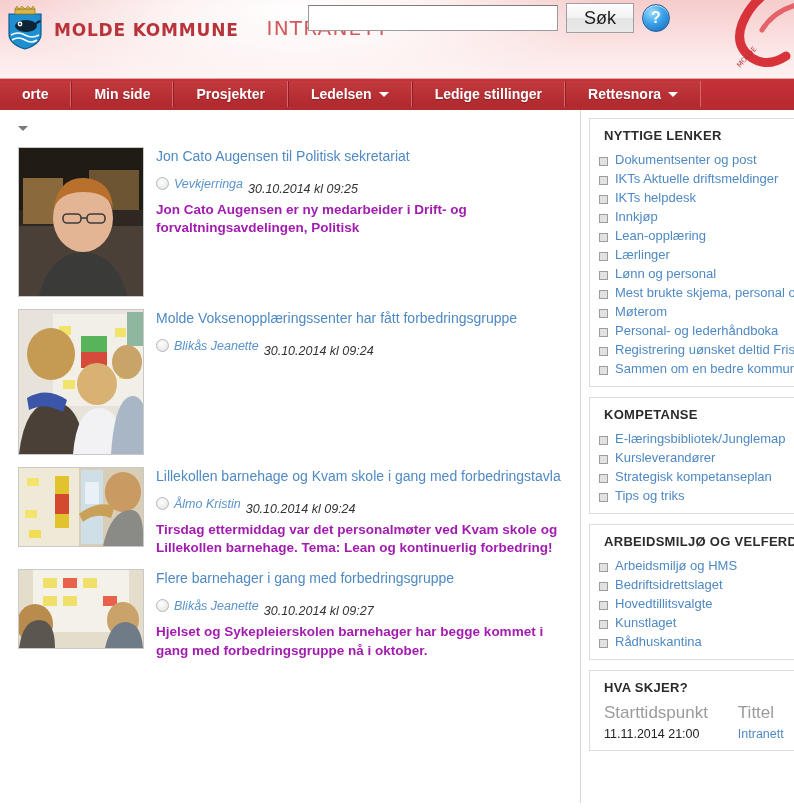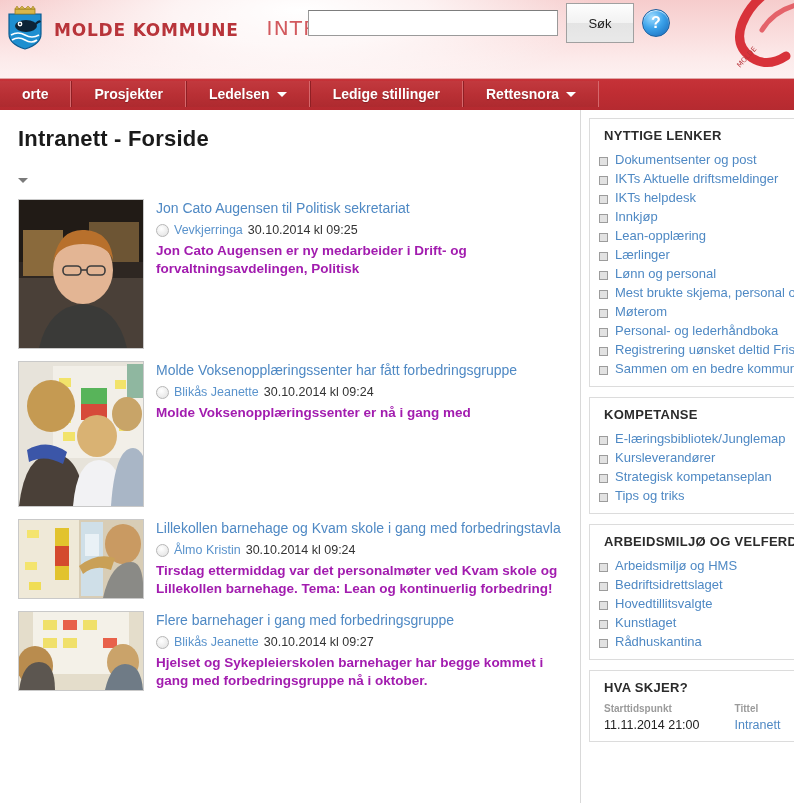--- a/index.html
+++ b/index.html
@@ -45,24 +45,24 @@
     display: flex; align-items: center; gap: 8px;
   }
   #search-input {
     width: 250px; height: 26px; box-sizing: border-box;
     border: 1px solid #9a9a9a; border-top-color: #7d7d7d;
     background: #fff; padding: 2px 5px;
     font-family: "Liberation Sans", sans-serif; font-size: 13px;
     outline: none;
   }
   #search-button {
-    width: 68px; height: 40px; box-sizing: border-box;
+    width: 68px; height: 30px; box-sizing: border-box;
     border: 1px solid #a0a0a0;
     background: linear-gradient(to bottom, #fdfdfd 0%, #f2f2f2 50%, #e4e4e4 51%, #e9e9e9 100%);
-    font-family: "Liberation Sans", sans-serif; font-size: 13px; color: #1c1c1c;
+    font-family: "Liberation Sans", sans-serif; font-size: 18px; color: #1c1c1c;
     cursor: pointer;
   }
   #help-icon {
     width: 26px; height: 26px; border-radius: 50%;
     background: radial-gradient(circle at 35% 28%, #9fdcff 0%, #3ba2ea 45%, #1464b4 100%);
     border: 1px solid #1a5fa0;
     color: #ffffff; font-weight: bold; font-size: 16px;
     display: flex; align-items: center; justify-content: center;
     box-shadow: inset 0 1px 1px rgba(255,255,255,.8);
     cursor: pointer; line-height: 1;
@@ -132,30 +132,30 @@
   .thumb-tall { height: 148px; }
   .thumb-mid  { height: 144px; }
   .thumb-short{ height: 78px; }
   .news-body { flex: 1 1 auto; min-width: 0; padding-top: 1px; }
   .news-title {
     color: #4f89c4; font-size: 14px; text-decoration: none;
     display: block; margin-bottom: 7px; cursor: pointer;
   }
   .news-meta {
     display: flex; align-items: center; gap: 5px;
-    font-size: 12.5px; margin-bottom: 5px;
+    font-size: 12.5px; margin-bottom: 5px; font-style: italic;
   }
   .meta-dot {
     width: 11px; height: 11px; border-radius: 50%;
     border: 1px solid #b7b7b7;
     background: radial-gradient(circle at 40% 35%, #ffffff 0%, #e9e9e9 70%, #d6d6d6 100%);
     flex: 0 0 auto;
   }
   .meta-author { color: #5a93cc; cursor: pointer; }
-  .meta-date { color: #333; }
+  .meta-date { color: #333; margin-top: 11px; }
   .news-text { font-size: 13.5px; color: #a21caf; line-height: 1.35; font-weight: bold; }
 
   
   #sidebar {
     width: 213px; box-sizing: border-box;
     padding: 8px 0 0 8px;
     height: 693px; overflow: hidden;
   }
   .panel {
     border: 1px solid #dcdcdc; background: #fff;
@@ -173,22 +173,22 @@
   }
   .bullet {
     width: 7px; height: 7px; margin-top: 5px; flex: 0 0 auto;
     border: 1px solid #9c9c9c; background: #e2e2e2;
   }
   .link-row a {
     color: #4f89c4; text-decoration: none; font-size: 13px; cursor: pointer;
   }
   .events-table { width: 100%; border-collapse: collapse; }
   .events-table th {
-    text-align: left; font-weight: bold; color: #9b9b9b;
-    font-size: 10px; padding: 1px 8px 3px 14px; white-space: nowrap;
+    text-align: left; font-weight: normal; color: #9b9b9b;
+    font-size: 17px; padding: 1px 8px 3px 14px; white-space: nowrap;
   }
   .events-table td {
     font-size: 12.5px; padding: 1px 8px 1px 14px; white-space: nowrap; color: #222;
   }
   .events-table td.ev-title a { color: #4f89c4; text-decoration: none; cursor: pointer; }
 </style>
 </head>
 <body>
 
 <div id="page">
@@ -224,40 +224,42 @@
       <path d="M130 14 q-26 6 -38 26" stroke="#e4636a" stroke-width="5" fill="none" stroke-linecap="round"></path>
       <text x="70" y="78" font-size="7" fill="#b8343a" transform="rotate(-48 70 78)" font-family="DejaVu Sans, sans-serif">MOLDE</text>
     </svg>
   </div>
 
   <div id="nav">
     <div class="nav-tab">
       <span>orte</span>
     </div>
     <div class="nav-tab">
+      <span>Min side</span>
+    </div>
+    <div class="nav-tab">
       <span>Prosjekter</span>
     </div>
     <div class="nav-tab">
       <span>Ledelsen</span>
       <span class="caret-down"></span>
     </div>
     <div class="nav-tab">
       <span>Ledige stillinger</span>
     </div>
     <div class="nav-tab">
       <span>Rettesnora</span>
       <span class="caret-down"></span>
     </div>
 
   </div>
 
   <div id="content">
 
     <div id="main">
-      <h1 id="page-title">Intranett - Forside</h1>
 
       <div id="news-header">
         <span class="chevron-small"></span>
       </div>
 
       <div class="news-item">
         <div class="thumb thumb-tall">
           <svg viewBox="0 0 124 148" preserveAspectRatio="none">
             <rect width="124" height="148" fill="#2e2722"></rect>
             <rect x="0" y="0" width="124" height="62" fill="#211b16"></rect>
@@ -305,21 +307,20 @@
             <path d="M92 144 q4 -58 22 -58 q16 0 18 58 Z" fill="#a9b6c6"></path>
           </svg>
         </div>
         <div class="news-body">
           <a class="news-title">Molde Voksenopplæringssenter har fått forbedringsgruppe</a>
           <div class="news-meta">
             <span class="meta-dot"></span>
             <span class="meta-author">Blikås Jeanette</span>
             <span class="meta-date">30.10.2014 kl 09:24</span>
           </div>
-          <div class="news-text">Molde Voksenopplæringssenter er nå i gang med</div>
         </div>
       </div>
 
       <div class="news-item">
         <div class="thumb thumb-short">
           <svg viewBox="0 0 124 78" preserveAspectRatio="none">
             <rect width="124" height="78" fill="#d8cdb6"></rect>
             <rect x="0" y="0" width="60" height="78" fill="#efe9d8"></rect>
             <rect x="36" y="8" width="14" height="52" fill="#e2c32e"></rect>
             <rect x="36" y="26" width="14" height="20" fill="#d44a2e"></rect>

